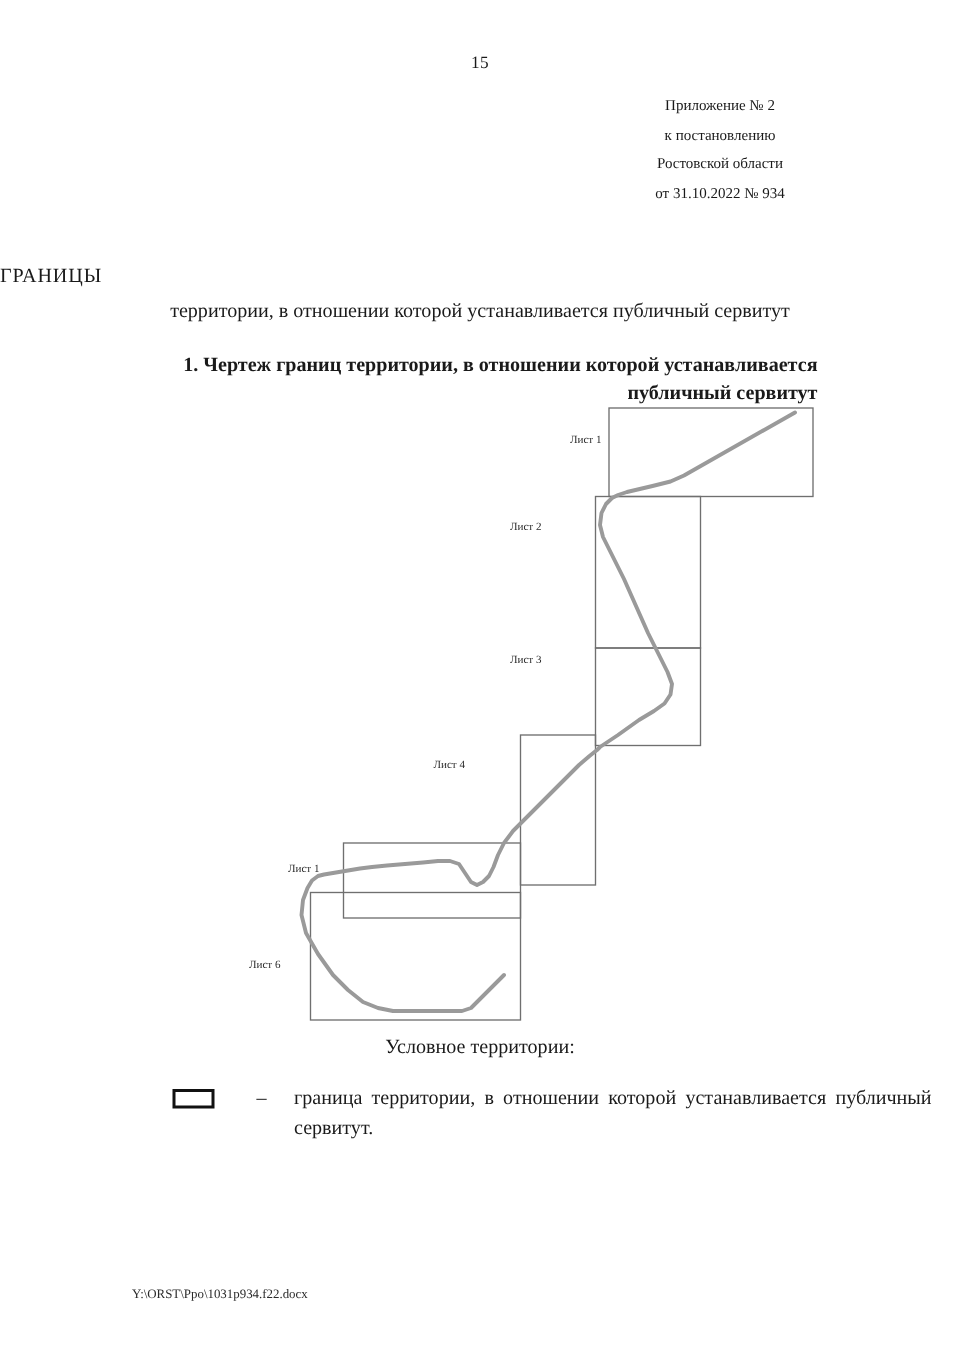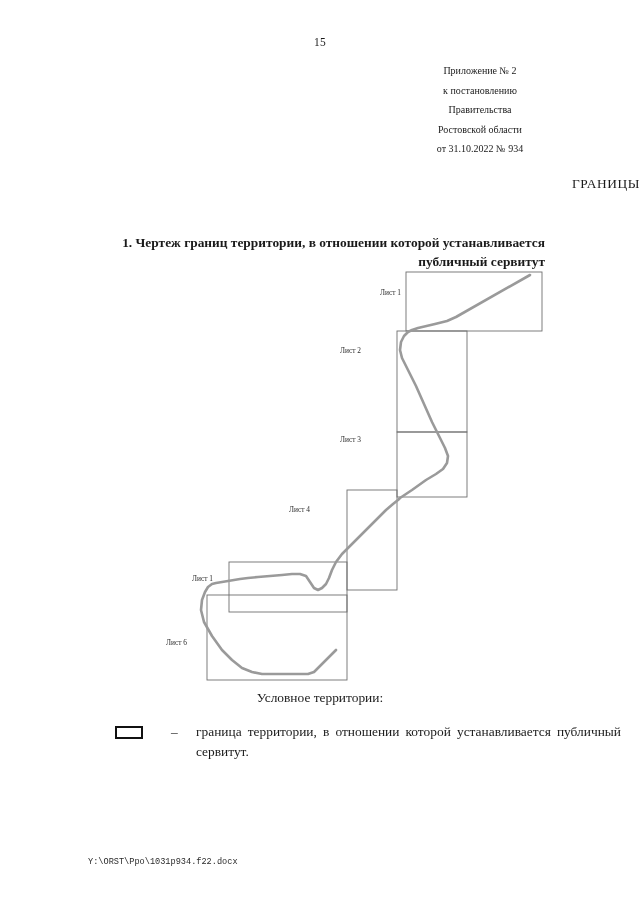--- a/index.html
+++ b/index.html
@@ -45,21 +45,21 @@
     line-height: 19.5px;
   }
   .appendix-block div { white-space: nowrap; }
 
   
   .doc-title {
     position: absolute;
     top: 176px;
     left: 0;
     width: 640px;
-    text-align: right;
+    text-align: left;
     font-size: 13.4px;
     letter-spacing: 0.6px;
   }
   .doc-subtitle {
     position: absolute;
     top: 199px;
     left: 0;
     width: 640px;
     text-align: center;
     font-size: 13.4px;
@@ -140,39 +140,38 @@
   }
 
   
   .footer-path {
     position: absolute;
     top: 857px;
     left: 88px;
     font-size: 8.6px;
     color: #2a2a2a;
     white-space: nowrap;
-    font-family: Liberation Mono, monospace;
   }
 </style>
 </head>
 <body>
 
 <div class="page">
 
   <div class="page-number">15</div>
 
   <div class="appendix-block">
     <div>Приложение № 2</div>
     <div>к постановлению</div>
-    <div>Правительства</div>
     <div>Ростовской области</div>
     <div>от 31.10.2022 № 934</div>
   </div>
 
   <div class="doc-title">ГРАНИЦЫ</div>
+  <div class="doc-subtitle">территории, в отношении которой устанавливается публичный сервитут</div>
 
   <div class="section-heading">1. Чертеж границ территории, в отношении которой устанавливается публичный сервитут</div>
 
   <div class="drawing">
     <svg width="420" height="430" viewBox="0 0 420 430">
       <g id="sheet-rects">
           <rect x="256" y="10" width="136" height="59" fill="none" stroke="#6f6f6f" stroke-width="0.9"></rect>
           <rect x="247" y="69" width="70" height="101" fill="none" stroke="#6f6f6f" stroke-width="0.9"></rect>
           <rect x="247" y="170" width="70" height="65" fill="none" stroke="#6f6f6f" stroke-width="0.9"></rect>
           <rect x="197" y="228" width="50" height="100" fill="none" stroke="#6f6f6f" stroke-width="0.9"></rect>

